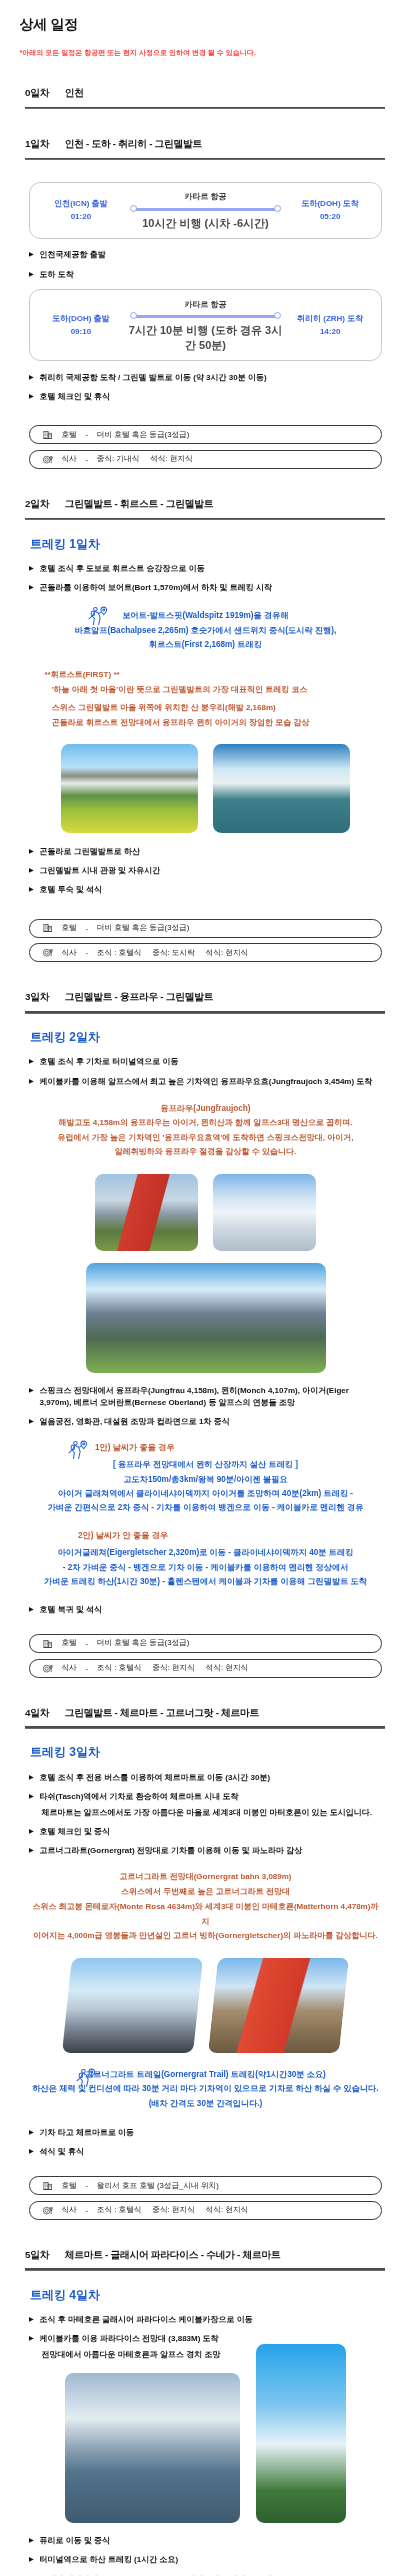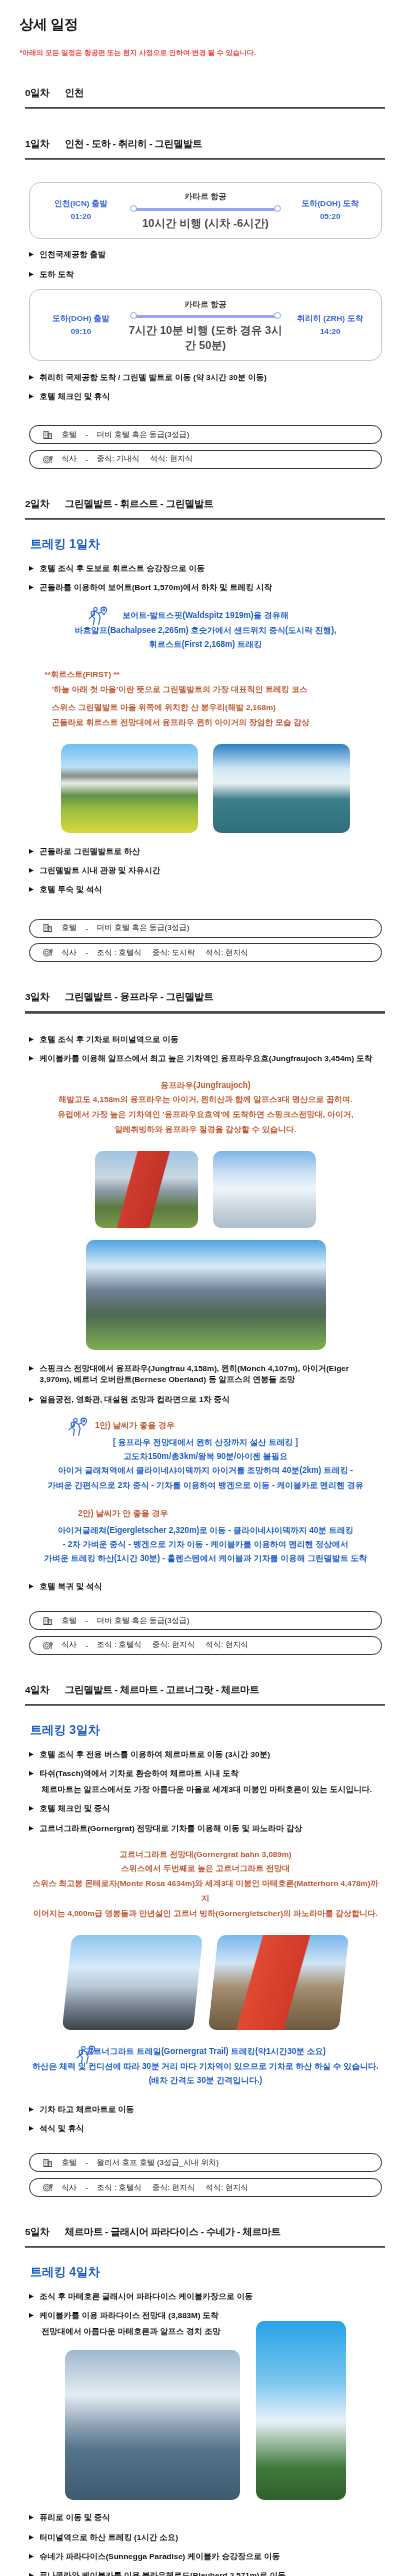--- a/index.html
+++ b/index.html
@@ -222,20 +222,21 @@
       </div>
     </div>
   </div>
 
   <div class="day">
     <div class="day-header">
       <span class="day-no">3일차</span><span>그린델발트 - 융프라우 - 그린델발트</span>
     </div>
     <div class="day-bar"></div>
     <div class="day-body">
+      <div class="trek-label">트레킹 2일차</div>
       <div class="bullet">
           <span class="tri">▶</span>
           <span>호텔 조식 후 기차로 터미널역으로 이동</span>
         </div>
       <div class="bullet">
           <span class="tri">▶</span>
           <span>케이블카를 이용해 알프스에서 최고 높은 기차역인 융프라우요흐(Jungfraujoch 3,454m) 도착</span>
         </div>
 
       <div class="orange-block orange-center">

